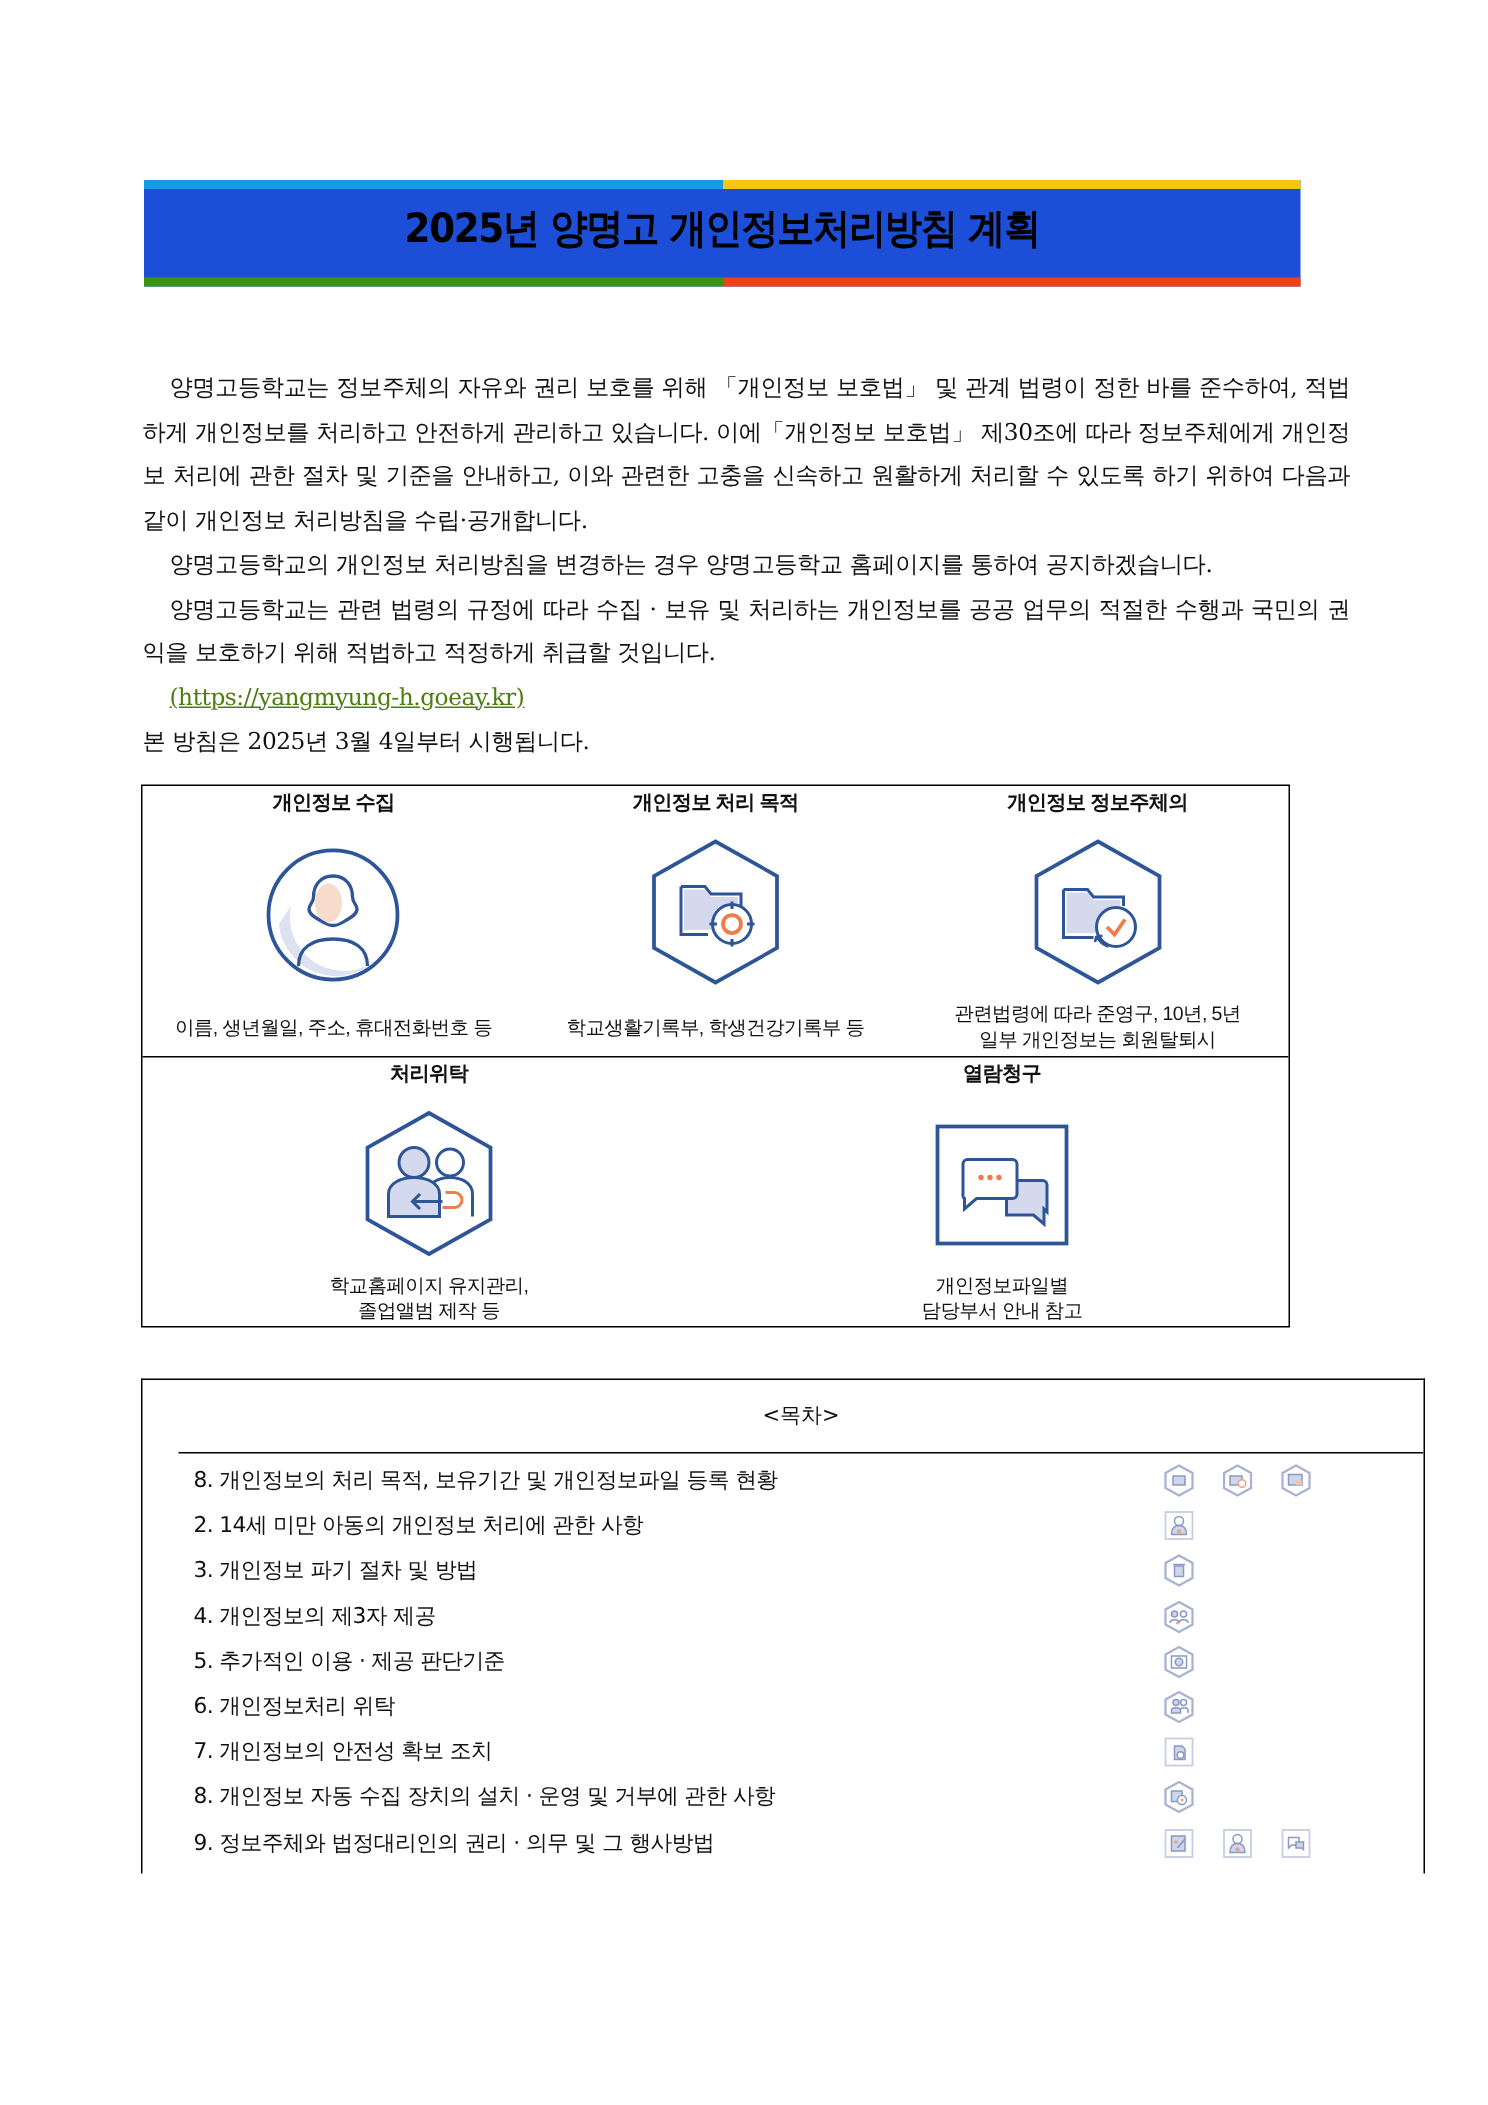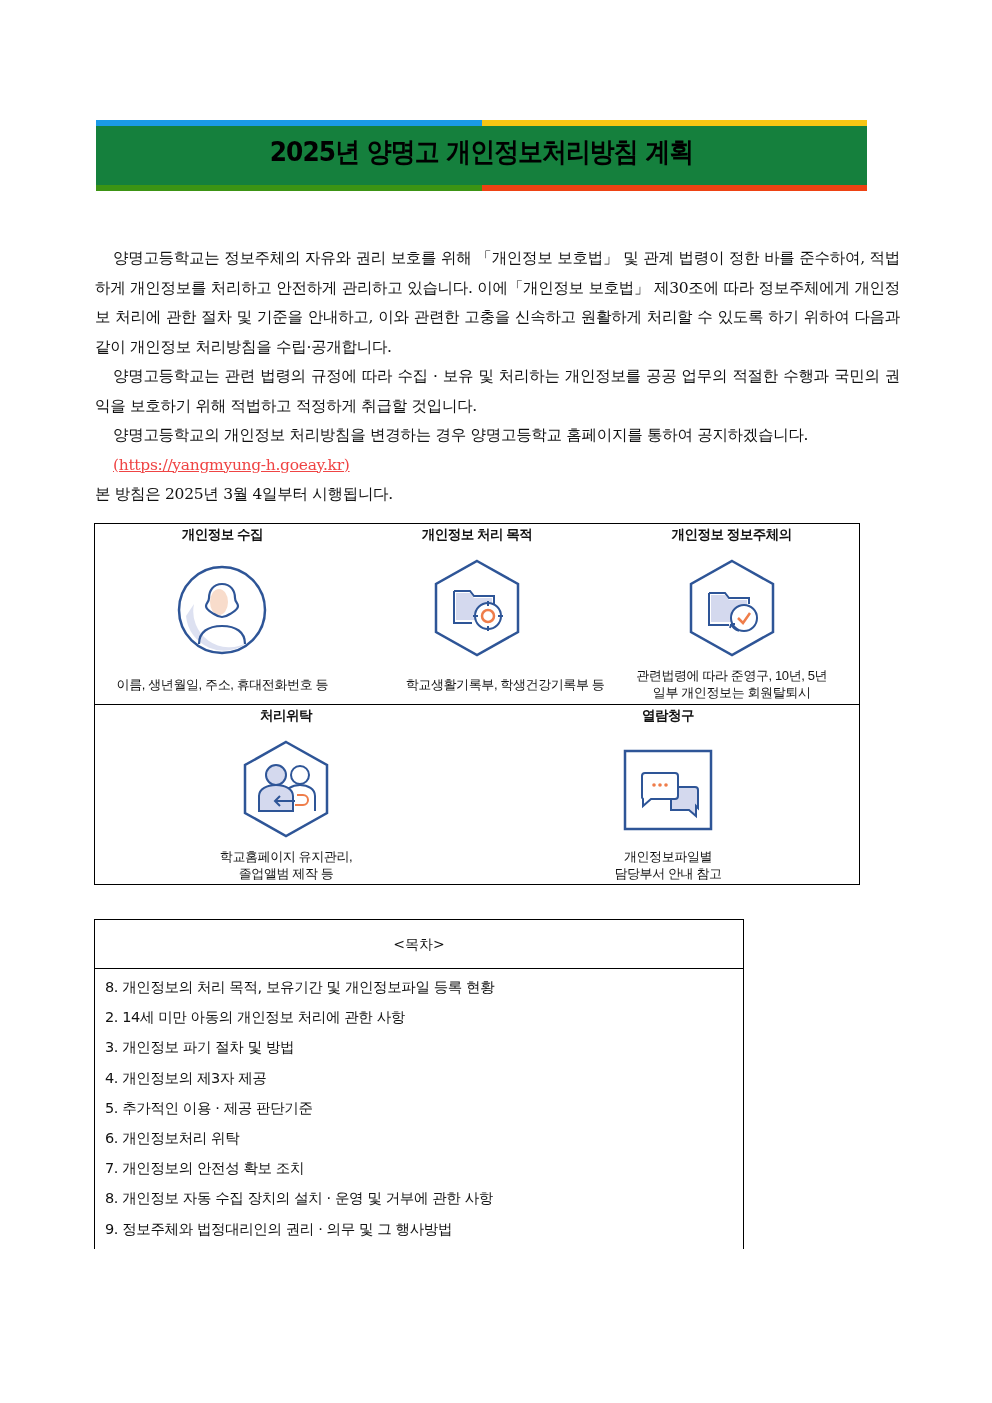--- a/index.html
+++ b/index.html
@@ -1,67 +1,67 @@
 <!DOCTYPE html>
 <html><head>
 <meta charset="utf-8">
 <style>
   * { box-sizing: border-box; margin: 0; padding: 0; }
   html, body { width: 992px; height: 1403px; background: #ffffff; overflow: hidden; }
   body { position: relative; font-family: "DejaVu Serif", "Liberation Serif", serif; color: #111; }
 
   
-  .banner { position: absolute; left: 96px; top: 120px; width: 771px; height: 71px; background: #15803d; }
+  .banner { position: absolute; left: 96px; top: 120px; width: 771px; height: 71px; background: #1d4ed8; }
   .banner .bar { position: absolute; left: 0; width: 50%; height: 6px; }
   .banner .bar.tl { top: 0; left: 0; background: #1a9ae6; }
   .banner .bar.tr { top: 0; left: 50%; background: #f7c614; }
   .banner .bar.bl { bottom: 0; left: 0; background: #3c9414; }
   .banner .bar.br { bottom: 0; left: 50%; background: #ee4213; }
   .banner .title { position: absolute; left: 0; right: 0; top: 14px; text-align: center;
     font-family: "DejaVu Sans", "Liberation Sans", sans-serif; font-weight: bold; font-size: 27px;
     letter-spacing: -1px; color: #000; transform: scaleX(0.92); }
 
   
   .intro { position: absolute; left: 95px; top: 244px; width: 805px; font-size: 15.5px; line-height: 29.5px; letter-spacing: -0.3px; }
   .intro p { text-align: justify; }
   .intro .indent { text-indent: 18px; }
-  .intro .link { display: inline-block; margin-left: 18px; color: #ef4444; text-decoration: underline; }
+  .intro .link { display: inline-block; margin-left: 18px; color: #4d7c0f; text-decoration: underline; }
 
   
   .grid { position: absolute; left: 94px; top: 523px; width: 766px; height: 362px; border: 1px solid #000; }
   .grid .row { position: absolute; left: 0; width: 100%; height: 180px; display: flex; }
   .grid .row.r1 { top: 0; border-bottom: 1px solid #000; height: 181px; }
   .grid .row.r2 { top: 181px; height: 179px; }
   .cell { flex: 1; position: relative; text-align: center; font-family: Liberation Sans, sans-serif; }
   .cell .head { position: absolute; top: 2px; left: 0; right: 0; font-weight: bold; font-size: 13.5px; letter-spacing: -0.5px; }
   .cell .icon { position: absolute; left: 50%; transform: translateX(-50%); }
   .cell .desc { position: absolute; left: 0; right: 0; font-size: 13px; line-height: 17px; letter-spacing: -0.4px; color: #111; }
 
   
-  .toc { position: absolute; left: 94px; top: 919px; width: 650px; height: 330px; border-left: 1px solid #000; border-right: 1px solid #000; border-top: 1px solid #000; overflow: hidden; }
+  .toc { position: absolute; left: 94px; top: 919px; width: 856px; height: 330px; border-left: 1px solid #000; border-right: 1px solid #000; border-top: 1px solid #000; overflow: hidden; padding-left: 24px; }
   .toc .toc-head { height: 49px; border-bottom: 1px solid #000; text-align: center; line-height: 48px; font-family: "DejaVu Sans", "Liberation Sans", sans-serif; font-size: 14px; }
   .toc ul { list-style: none; padding-top: 3px; }
   .toc li { position: relative; height: 30.2px; line-height: 30px; padding-left: 10px; font-family: "DejaVu Sans", "Liberation Sans", sans-serif; font-size: 14.5px; letter-spacing: -0.4px; }
   .toc li .mini { position: absolute; top: 4px; width: 22px; height: 22px; }
 </style>
 </head>
 <body>
 
 <div class="banner">
   <div class="bar tl"></div>
   <div class="bar tr"></div>
   <div class="bar bl"></div>
   <div class="bar br"></div>
   <div class="title">2025년 양명고 개인정보처리방침 계획</div>
 </div>
 
 <div class="intro">
   <p class="indent">양명고등학교는 정보주체의 자유와 권리 보호를 위해 「개인정보 보호법」 및 관계 법령이 정한 바를 준수하여, 적법하게 개인정보를 처리하고 안전하게 관리하고 있습니다. 이에「개인정보 보호법」 제30조에 따라 정보주체에게 개인정보 처리에 관한 절차 및 기준을 안내하고, 이와 관련한 고충을 신속하고 원활하게 처리할 수 있도록 하기 위하여 다음과 같이 개인정보 처리방침을 수립·공개합니다.</p>
+  <p class="indent">양명고등학교의 개인정보 처리방침을 변경하는 경우 양명고등학교 홈페이지를 통하여 공지하겠습니다.</p>
   <p class="indent">양명고등학교는 관련 법령의 규정에 따라 수집 · 보유 및 처리하는 개인정보를 공공 업무의 적절한 수행과 국민의 권익을 보호하기 위해 적법하고 적정하게 취급할 것입니다.</p>
-  <p class="indent">양명고등학교의 개인정보 처리방침을 변경하는 경우 양명고등학교 홈페이지를 통하여 공지하겠습니다.</p>
   <p><a class="link">(https://yangmyung-h.goeay.kr)</a></p>
   <p>본 방침은 2025년 3월 4일부터 시행됩니다.</p>
 </div>
 
 <div class="grid">
   <div class="row r1">
     <div class="cell">
       <div class="head">개인정보 수집</div>
       <div class="icon" style="top:40px;">
         <svg width="92" height="92" viewBox="0 0 92 92">
@@ -79,21 +79,21 @@
       <div class="icon" style="top:34px;">
         <svg width="90" height="100" viewBox="0 0 90 100">
           <polygon points="45,3 86,26 86,74 45,97 4,74 4,26" fill="#fff" stroke="#2e5597" stroke-width="2.5"></polygon>
           <path d="M24 35 h14 l4 5 h18 v22 h-36 z" fill="#d4d9ee"></path>
           <path d="M22 33 h16 l4 5 h20 v8 M22 33 v32 h18" fill="none" stroke="#2e5597" stroke-width="2"></path>
           <circle cx="56" cy="58" r="13" fill="#fff" stroke="#2e5597" stroke-width="2"></circle>
           <circle cx="56" cy="58" r="6" fill="none" stroke="#ef7d4a" stroke-width="2.5"></circle>
           <path d="M56 43 v5 M56 68 v5 M41 58 h5 M66 58 h5" stroke="#2e5597" stroke-width="2"></path>
         </svg>
       </div>
-      <div class="desc" style="top:152px;text-align:right;"><span>학교생활기록부, 학생건강기록부 등</span></div>
+      <div class="desc" style="top:152px;"><span>학교생활기록부, 학생건강기록부 등</span></div>
     </div>
     <div class="cell">
       <div class="head">개인정보 정보주체의</div>
       <div class="icon" style="top:34px;">
         <svg width="90" height="100" viewBox="0 0 90 100">
           <polygon points="45,3 86,26 86,74 45,97 4,74 4,26" fill="#fff" stroke="#2e5597" stroke-width="2.5"></polygon>
           <path d="M24 37 h14 l4 5 h18 v22 h-36 z" fill="#d4d9ee"></path>
           <path d="M22 35 h16 l4 5 h20 v6 M22 35 v32 h20" fill="none" stroke="#2e5597" stroke-width="2"></path>
           <circle cx="57" cy="60" r="13" fill="#fff" stroke="#2e5597" stroke-width="2"></circle>
           <path d="M51 60 l5 5 l7 -10" fill="none" stroke="#ef7d4a" stroke-width="2.5"></path>

